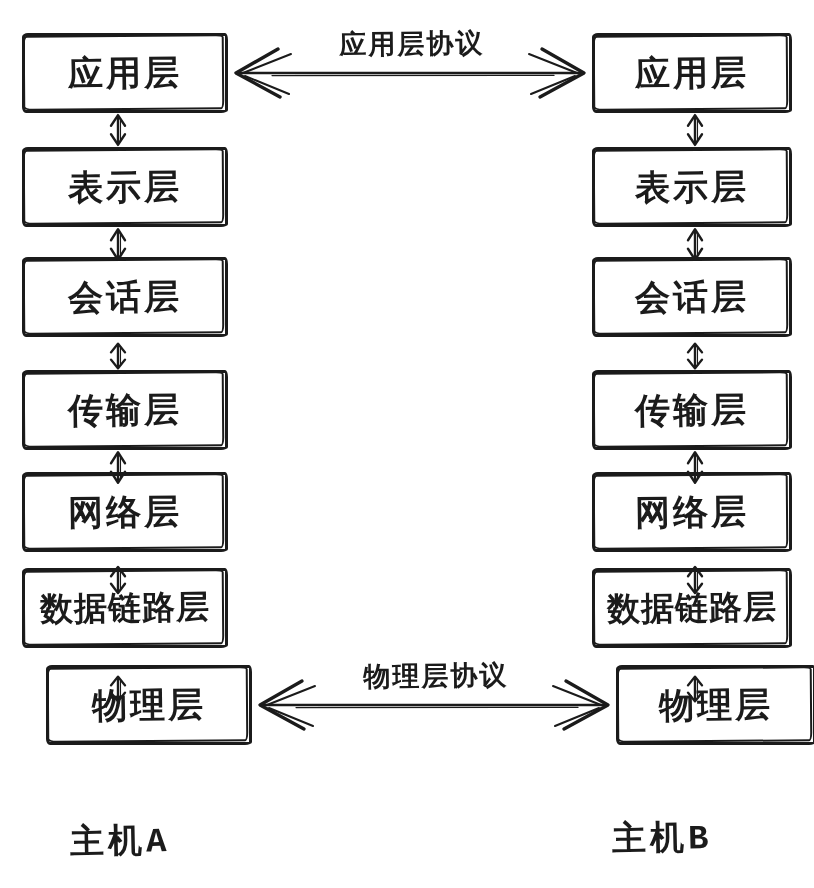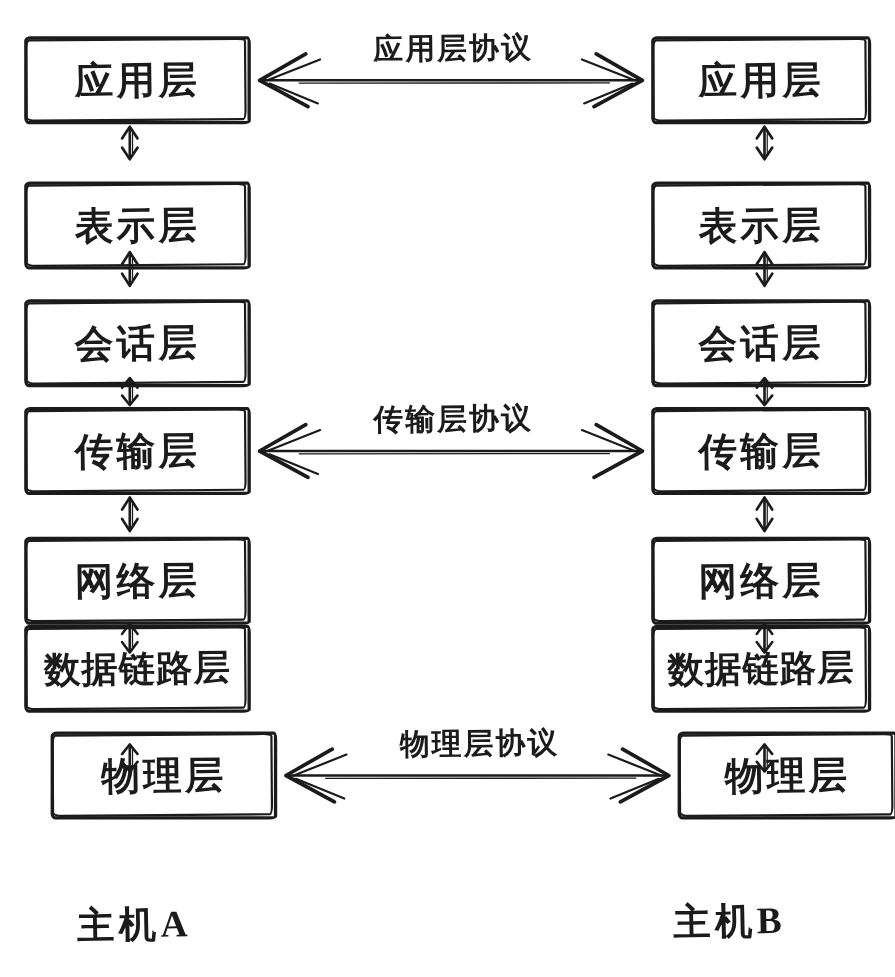--- a/index.html
+++ b/index.html
@@ -5,35 +5,35 @@
   html, body {
     margin: 0;
     padding: 0;
     background: #ffffff;
   }
   #canvas {
     position: relative;
     width: 814px;
     height: 888px;
     background: #ffffff;
-    font-family: Liberation Serif, serif;
+    font-family: Liberation Mono, monospace;
     color: #1b1b1b;
     overflow: hidden;
   }
   .row {
     position: absolute;
     left: 0;
     width: 814px;
     height: 80px;
   }
   .r0 { top: 33px; }
-  .r1 { top: 165px; }
-  .r2 { top: 272px; }
+  .r1 { top: 147px; }
+  .r2 { top: 257px; }
   .r3 { top: 370px; }
-  .r4 { top: 488px; }
+  .r4 { top: 472px; }
   .r5 { top: 568px; }
   .r6 { top: 665px; margin-left: 24px; }
 
   .box {
     position: absolute;
     top: 0;
     height: 80px;
     display: flex;
     align-items: center;
     justify-content: center;
@@ -146,32 +146,20 @@
     </div>
     <div class="box right">
       <span class="layer-text">会话层</span>
     </div>
   </div>
 
   <div class="row r3">
     <div class="box left">
       <span class="layer-text">传输层</span>
     </div>
-    <div class="arrow-wrap">
-      <div class="protocol-label">传输层协议</div>
-      <svg class="h-arrow" width="364" height="80" viewBox="0 0 364 80">
-        <path d="M 10 40 L 354 40" stroke-width="2.4"></path>
-        <path d="M 44 42.6 L 326 42.4" stroke-width="1.2"></path>
-        <path d="M 50 16 L 8 40 L 52 64" stroke-width="3.4"></path>
-        <path d="M 63 21 L 15 40" stroke-width="2"></path>
-        <path d="M 61 61 L 17 43" stroke-width="2"></path>
-        <path d="M 314 16 L 356 40 L 312 64" stroke-width="3.4"></path>
-        <path d="M 301 21 L 349 40" stroke-width="2"></path>
-      </svg>
-    </div>
     <div class="box right">
       <span class="layer-text">传输层</span>
     </div>
   </div>
 
   <div class="row r4">
     <div class="box left">
       <span class="layer-text">网络层</span>
     </div>
     <div class="box right">

